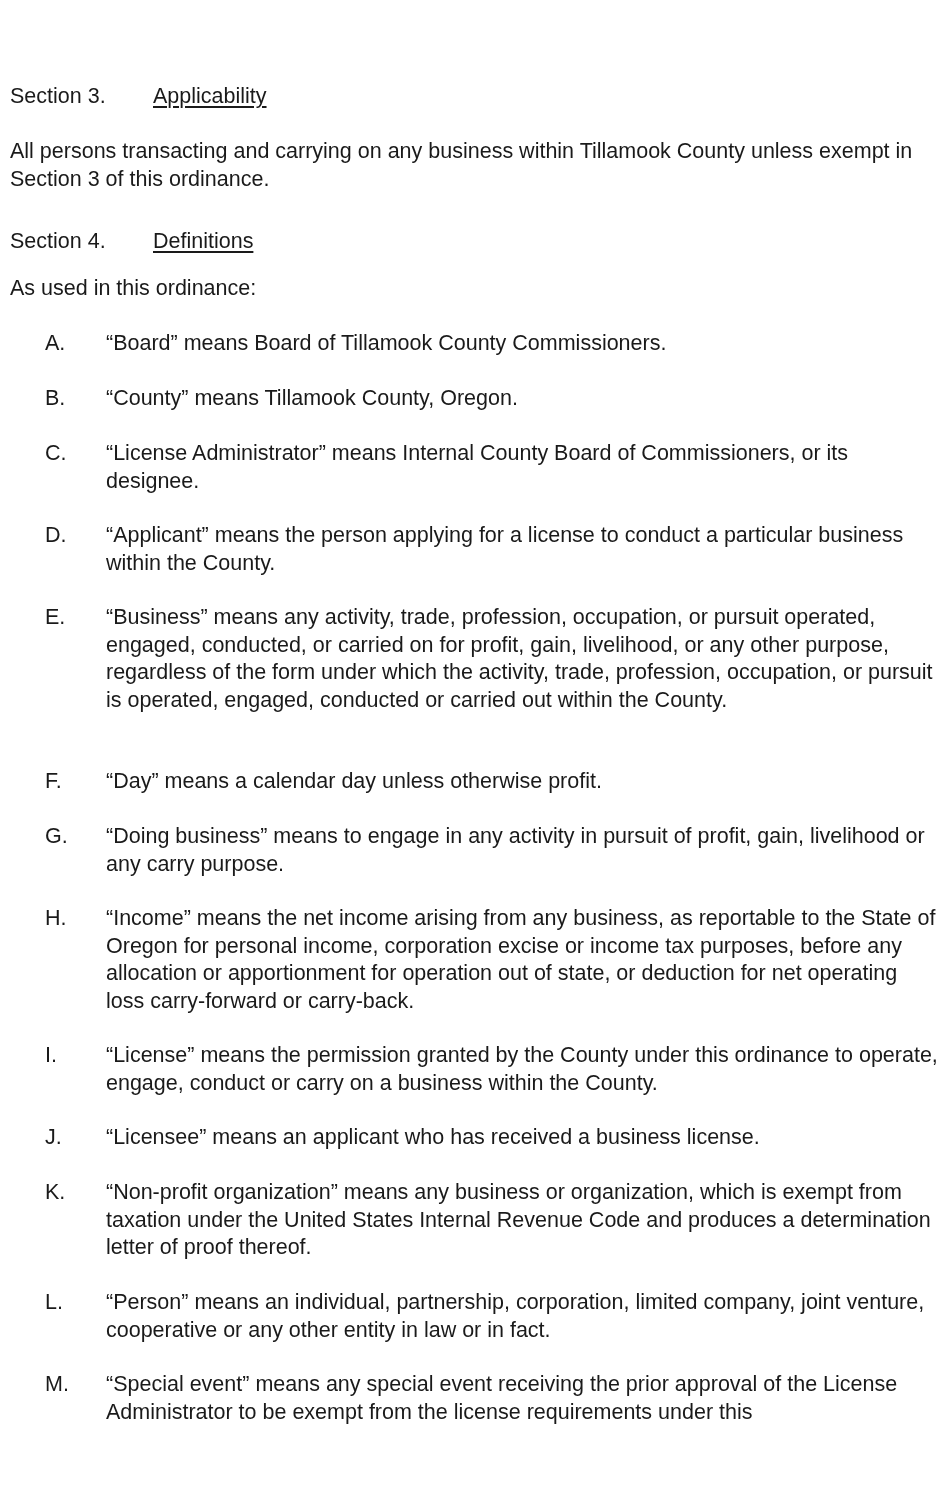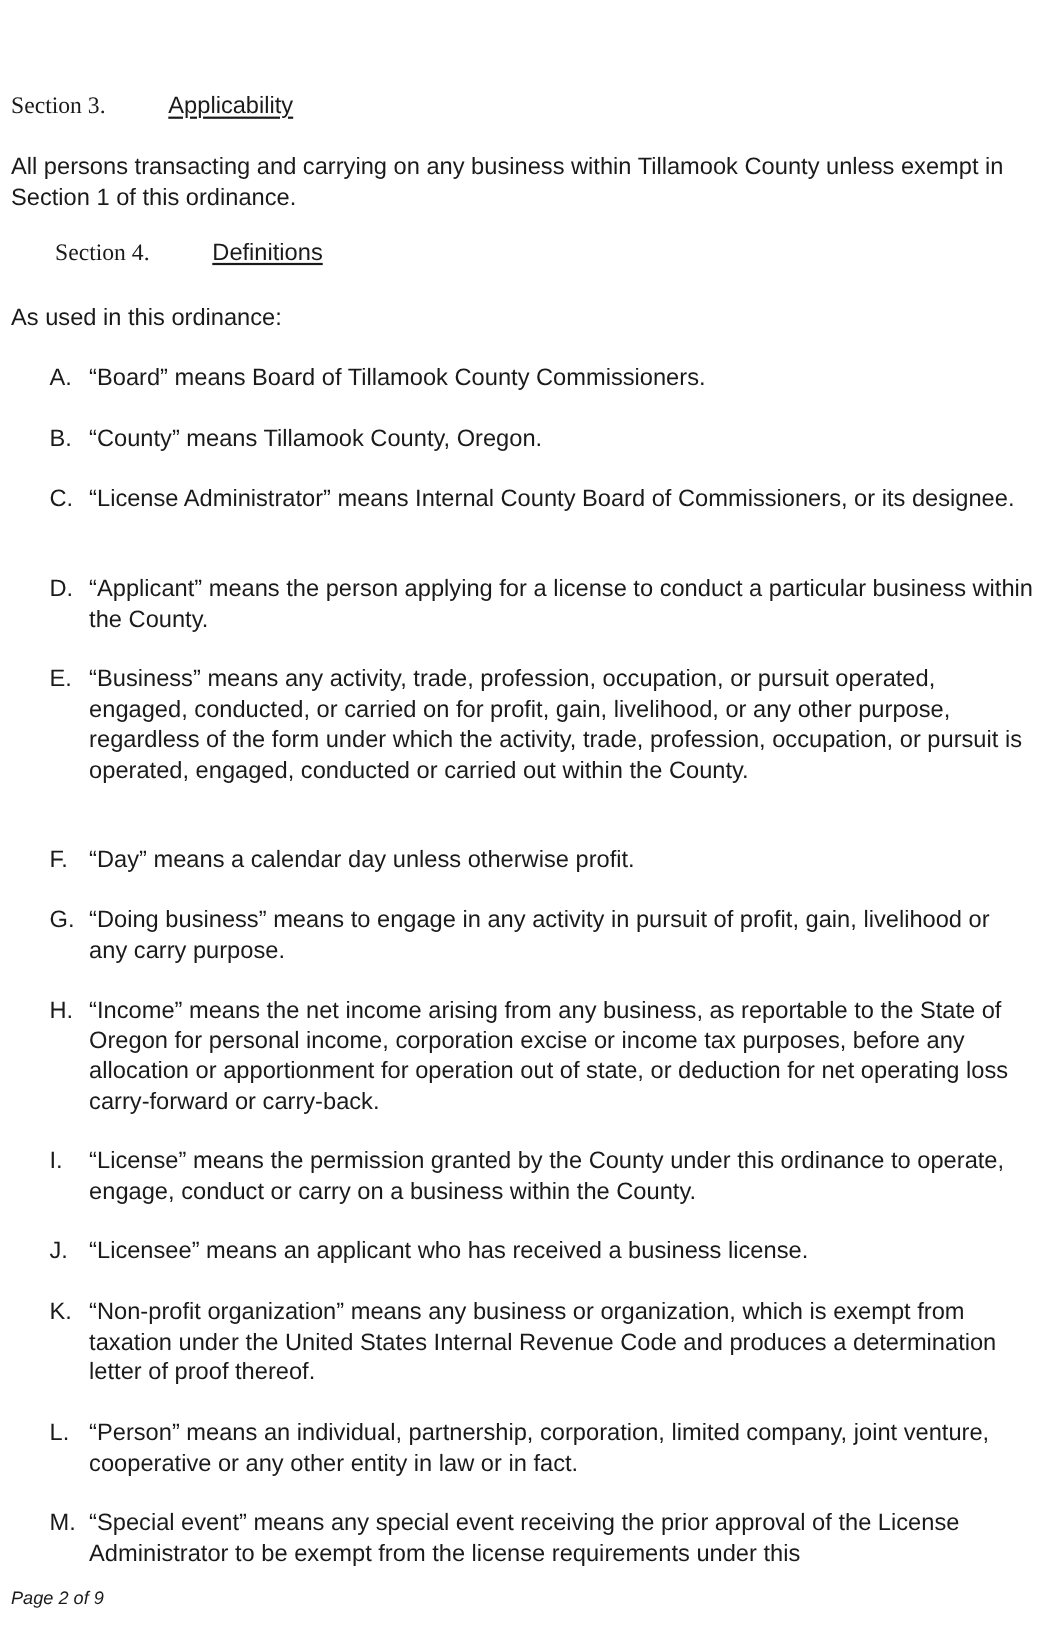--- a/index.html
+++ b/index.html
@@ -1,33 +1,33 @@
 <!DOCTYPE html>
 <html><head>
 <meta charset="utf-8">
 <style>
   html, body { margin:0; padding:0; background:#ffffff; }
   body { width:949px; height:1500px; position:relative; overflow:hidden;
          font-family:"Liberation Sans", sans-serif; color:#1a1a1a; font-size:21.5px; line-height:27.5px; }
   .para { position:absolute; left:10px; right:10px; margin:0; }
   .heading { text-decoration:underline; text-decoration-thickness:1.5px; text-underline-offset:3px; }
-  .heading .num { display:inline-block; width:143px;font-family:Liberation Serif, serif; }
+  .heading .num { display:inline-block; width:143px; }
   .item { position:absolute; left:45px; width:895px; display:flex; }
   .item .letter { width:36px; flex:none; }
-  .item .text { flex:1; }
+  .item .text { flex:1;margin-left:25px; }
   .footer { position:absolute; left:10px; font-style:italic; font-size:16.5px; line-height:20px; }
 </style>
 </head>
 <body>
 
 <div class="para heading" style="top:83px;"><span class="num">Section 3.</span><span>Applicability</span></div>
 
-<p class="para" style="top:138px;">All persons transacting and carrying on any business within Tillamook County unless exempt in Section 1 of this ordinance.</p>
+<p class="para" style="top:138px;">All persons transacting and carrying on any business within Tillamook County unless exempt in Section 3 of this ordinance.</p>
 
-<div class="para heading" style="top:216px;margin-left:40px;"><span class="num">Section 4.</span><span>Definitions</span></div>
+<div class="para heading" style="top:228px;"><span class="num">Section 4.</span><span>Definitions</span></div>
 
 <p class="para" style="top:275px;">As used in this ordinance:</p>
 
 <div class="item" style="top:330px;">
     <span class="letter">A.</span>
     <span class="text">“Board” means Board of Tillamook County Commissioners.</span>
   </div>
 <div class="item" style="top:385px;">
     <span class="letter">B.</span>
     <span class="text">“County” means Tillamook County, Oregon.</span>
@@ -71,14 +71,13 @@
 <div class="item" style="top:1289px;">
     <span class="letter">L.</span>
     <span class="text">“Person” means an individual, partnership, corporation, limited company, joint venture, cooperative or any other entity in law or in fact.</span>
   </div>
 <div class="item" style="top:1371px;">
     <span class="letter">M.</span>
     <span class="text">“Special event” means any special event receiving the prior approval of the License Administrator to be exempt from the license requirements under this</span>
   </div>
 
 <div class="footer" style="top:1443px;">
-  <div>Page 2 of 9</div>
 </div>
 
 </body></html>

